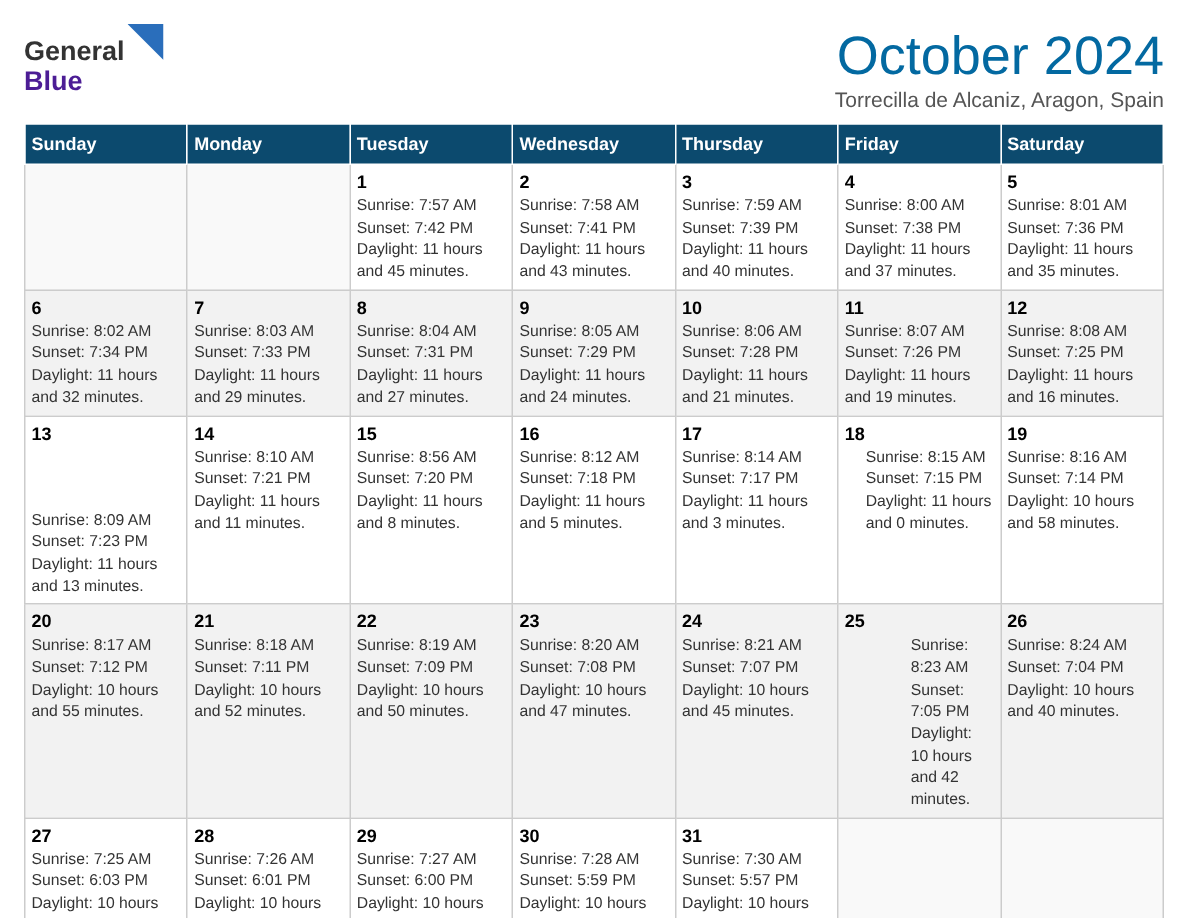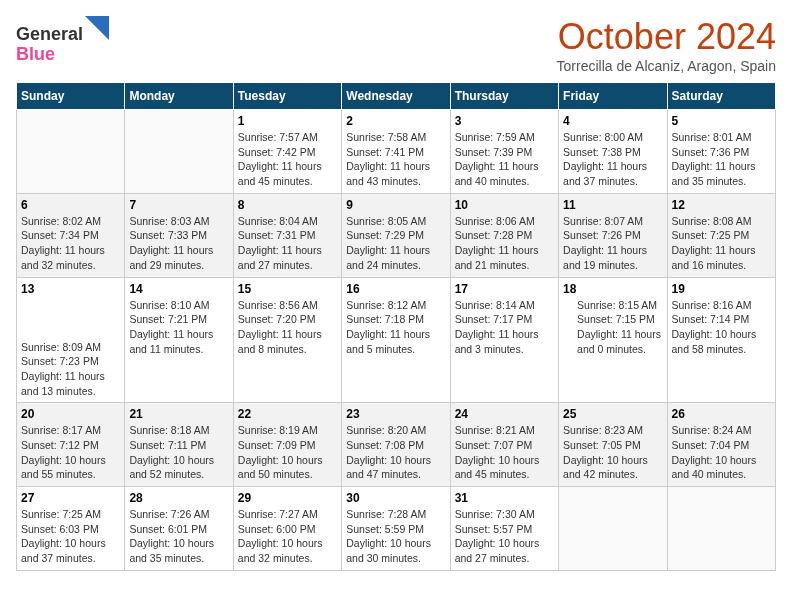--- a/index.html
+++ b/index.html
@@ -19,32 +19,32 @@
     .logo {
       display: flex;
       align-items: flex-end;
     }
     .logo-text {
       font-size: 18px;
       font-weight: bold;
       line-height: 1.1;
     }
     .logo-general { color: #333; }
-    .logo-blue { color: #ec4899; }
+    .logo-blue { color: #4c1d95; }
     .logo-icon {
       width: 24px;
       height: 24px;
       margin-left: 2px;
     }
     .title-section {
       text-align: right;
     }
     .month-title {
       font-size: 36px;
-      color: #c2410c;
+      color: #0369a1;
       font-weight: normal;
     }
     .location {
       font-size: 14px;
       color: #555;
     }
     table {
       width: 100%;
       border-collapse: collapse;
       font-size: 11px;
@@ -264,21 +264,21 @@
 Daylight: 10 hours and 47 minutes.</div>
         </td>
         <td>
           <span class="day-number">24</span>
           <div class="day-info" style="white-space: pre-line;">Sunrise: 8:21 AM
 Sunset: 7:07 PM
 Daylight: 10 hours and 45 minutes.</div>
         </td>
         <td>
           <span class="day-number">25</span>
-          <div class="day-info" style="white-space: pre-line;">Sunrise: 8:23 AM
+          <div class="day-info" style="white-space: pre-line; margin-left: 44px;">Sunrise: 8:23 AM
 Sunset: 7:05 PM
 Daylight: 10 hours and 42 minutes.</div>
         </td>
         <td>
           <span class="day-number">26</span>
           <div class="day-info" style="white-space: pre-line;">Sunrise: 8:24 AM
 Sunset: 7:04 PM
 Daylight: 10 hours and 40 minutes.</div>
         </td>
       </tr>

